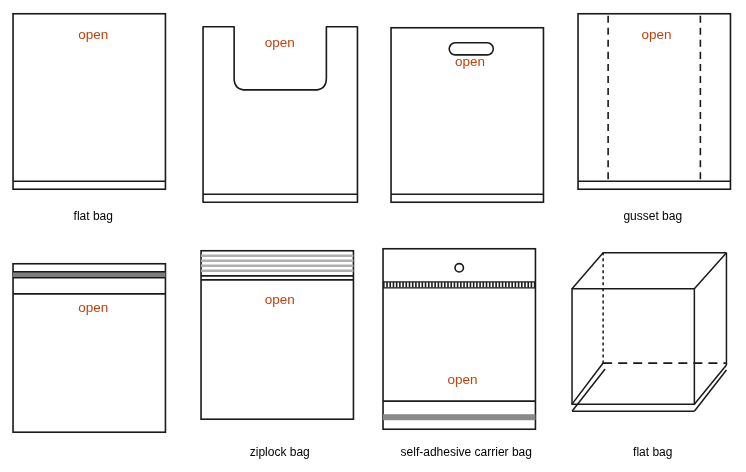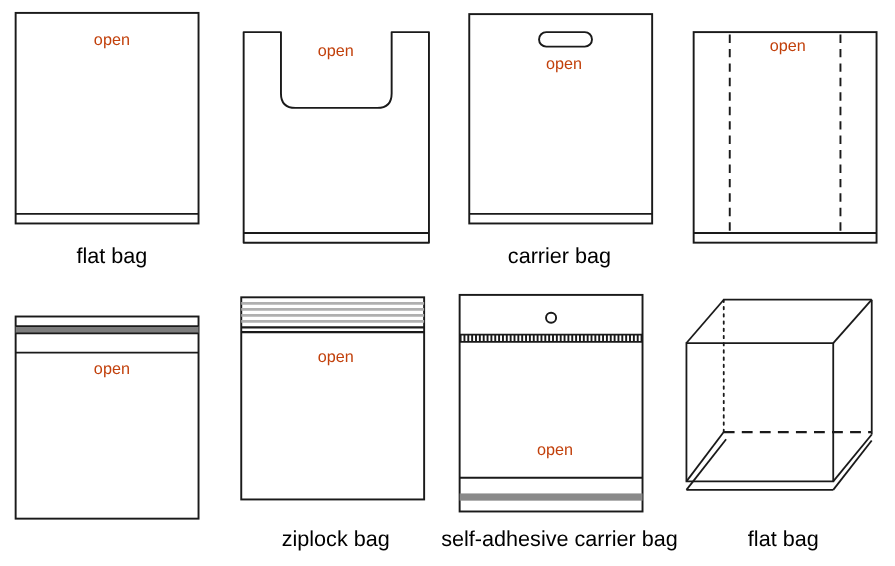--- a/index.html
+++ b/index.html
@@ -22,21 +22,21 @@
     flex-direction:column;
     align-items:center;
   }
   .art{
     position:relative;
     width:100%;
     flex:1 1 auto;
   }
   .art svg{display:block;width:100%;height:100%;}
   .caption{
-    font-size:18px;
+    font-size:12px;
     color:#000;
     line-height:1;
     text-align:right;
     white-space:nowrap;
     padding-bottom:14px;
   }
   .open-lbl{
     position:absolute;
     font-size:13.5px;
     color:#c2410c;
@@ -80,35 +80,35 @@
     <div class="art">
       <svg viewBox="0 0 186 200" preserveAspectRatio="xMidYMid meet">
         <g fill="#ffffff" stroke="#1a1a1a" stroke-width="1.6">
           <rect x="18" y="10" width="152" height="174"></rect>
           <rect x="76" y="25" width="44" height="12" rx="6" ry="6"></rect>
           <line x1="18" y1="176" x2="170" y2="176"></line>
         </g>
       </svg>
       <span class="open-lbl" style="left:52%;top:26%">open</span>
     </div>
-    <div class="caption">carrier bag</div>
   </div>
 
   <div class="cell">
     <div class="art">
       <svg viewBox="0 0 186 200" preserveAspectRatio="xMidYMid meet">
         <g fill="#ffffff" stroke="#1a1a1a" stroke-width="1.6">
           <rect x="18" y="9" width="152" height="175"></rect>
           <line x1="48" y1="11" x2="48" y2="175" stroke-dasharray="7 5"></line>
           <line x1="140" y1="11" x2="140" y2="175" stroke-dasharray="7 5"></line>
           <line x1="18" y1="176" x2="170" y2="176"></line>
         </g>
       </svg>
       <span class="open-lbl" style="left:52%;top:16%">open</span>
     </div>
+    <div class="caption">gusset bag</div>
   </div>
 
   <div class="cell">
     <div class="art">
       <svg viewBox="0 0 186 200" preserveAspectRatio="xMidYMid meet">
         <g fill="#ffffff" stroke="#1a1a1a" stroke-width="1.6">
           <rect x="13" y="10" width="152" height="168"></rect>
         </g>
         <rect x="13" y="18" width="152" height="6" fill="#7d7d7d"></rect>
         <g stroke="#1a1a1a" stroke-width="1.6" fill="none">

